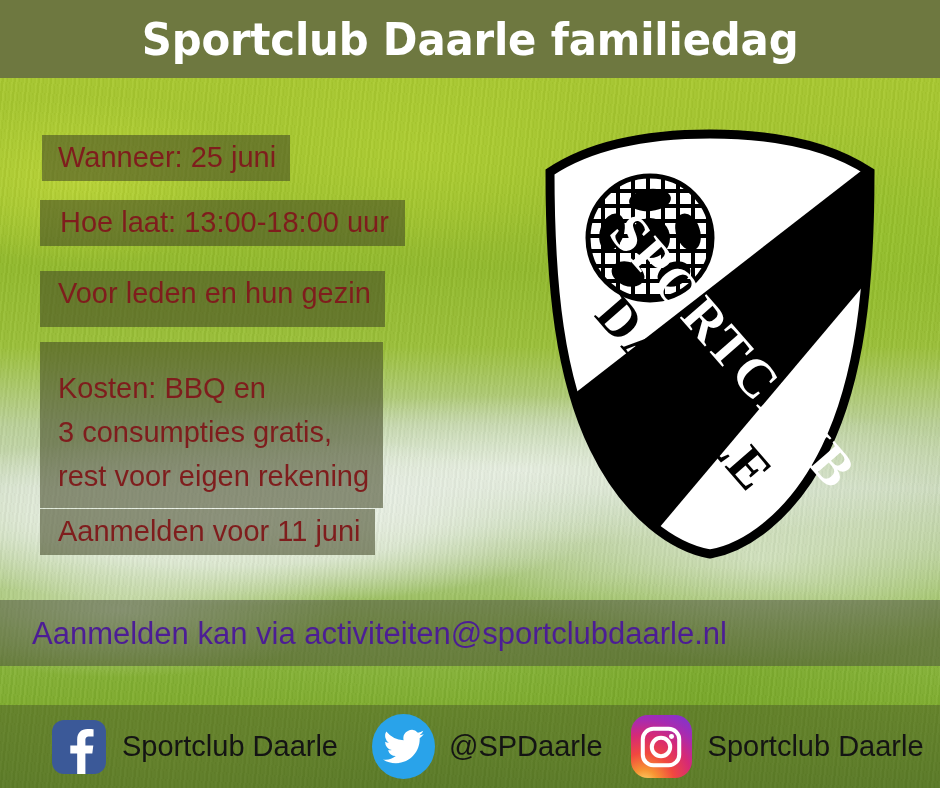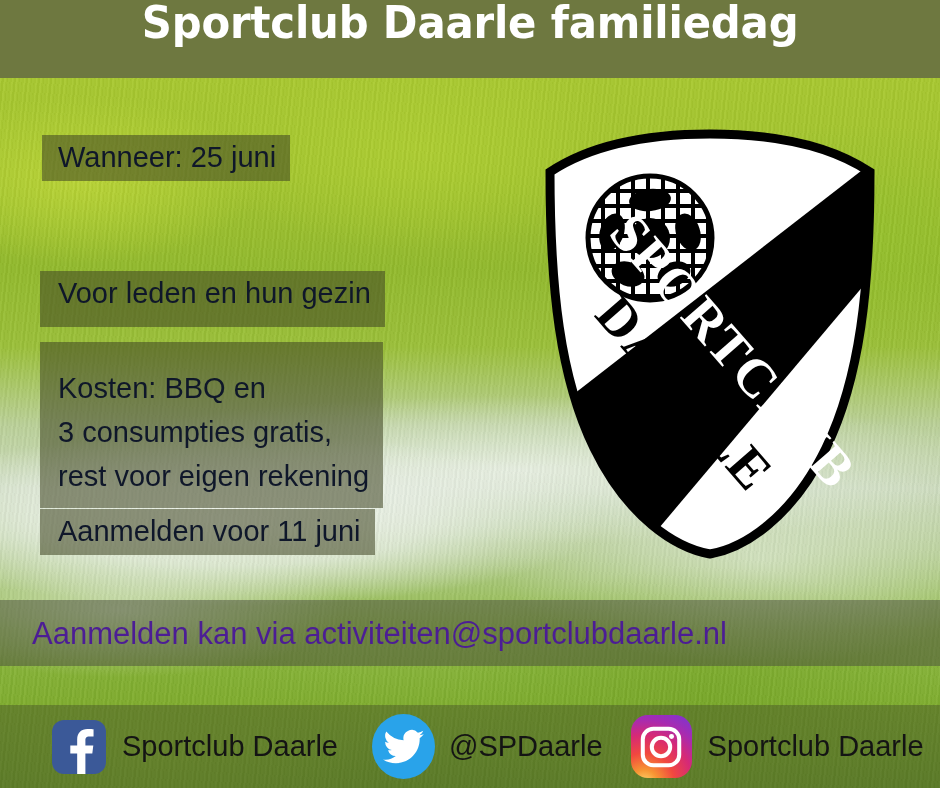--- a/index.html
+++ b/index.html
@@ -57,39 +57,39 @@
   }
 
   
   .title-band {
     position: absolute;
     left: 0; top: 0;
     width: 940px;
     height: 78px;
     background: #6e7840;
     display: flex;
-    align-items: flex-start;
+    align-items: center;
     justify-content: center;
   }
   .title-band .title {
     color: #ffffff;
     font-family: "DejaVu Sans", sans-serif;
     font-weight: 700;
     font-size: 45px;
     letter-spacing: -0.2px;
     line-height: 1;
     white-space: nowrap;
     transform: scaleX(.93);
   }
 
   
   .infobox {
     position: absolute;
     background: rgba(64, 70, 36, 0.56);
-    color: #0f172a;
+    color: #7f1d1d;
     font-size: 29px;
     line-height: 38px;
     white-space: pre;
     box-sizing: border-box;
   }
   #box-wanneer  { left: 42px;  top: 135px; padding: 3px 14px 5px 16px; }
   #box-hoelaat  { left: 40px;  top: 200px; padding: 3px 16px 5px 20px; }
   #box-voorleden{ left: 40px;  top: 271px; padding: 3px 14px 15px 18px; }
   #box-kosten   { left: 40px;  top: 342px; padding: 24px 14px 10px 18px; line-height: 44px; }
   #box-aanmelden{ left: 40px;  top: 509px; padding: 3px 14px 5px 18px; }
@@ -239,20 +239,21 @@
       </g>
 
       <g transform="rotate(49 178 236)">
         <text x="178" y="222" fill="#ffffff" font-family="'Liberation Serif', serif" font-weight="700" font-size="54" letter-spacing="1.5" text-anchor="middle" dominant-baseline="middle">SPORTCLUB</text>
         <text x="178" y="286" fill="#000000" font-family="'Liberation Serif', serif" font-weight="700" font-size="54" letter-spacing="1.5" text-anchor="middle" dominant-baseline="middle">DAARLE</text>
       </g>
     </svg>
   </div>
 
   <div class="infobox" id="box-wanneer">Wanneer: 25 juni</div>
+  <div class="infobox" id="box-hoelaat">Hoe laat: 13:00-18:00 uur</div>
   <div class="infobox" id="box-voorleden">Voor leden en hun gezin</div>
   <div class="infobox" id="box-kosten">Kosten: BBQ en
 3 consumpties gratis,
 rest voor eigen rekening</div>
   <div class="infobox" id="box-aanmelden">Aanmelden voor 11 juni</div>
 
   <div class="email-band">
     <div class="email-text">Aanmelden kan via activiteiten@sportclubdaarle.nl</div>
   </div>
 

